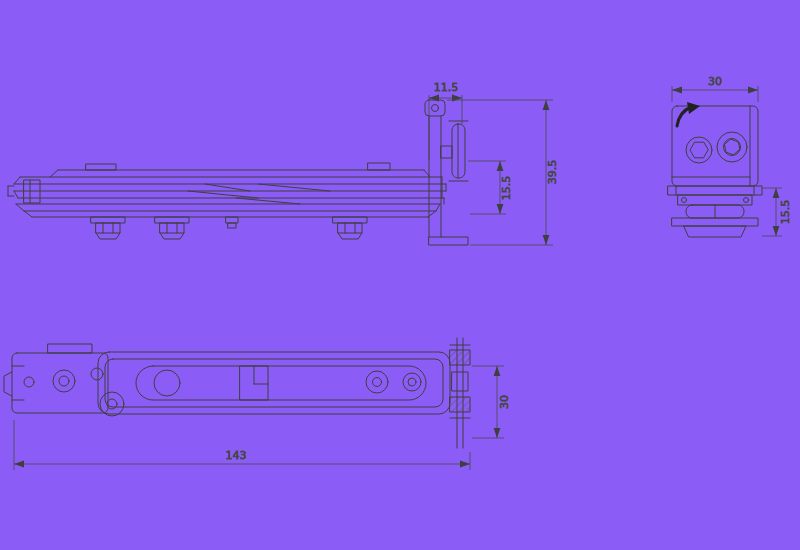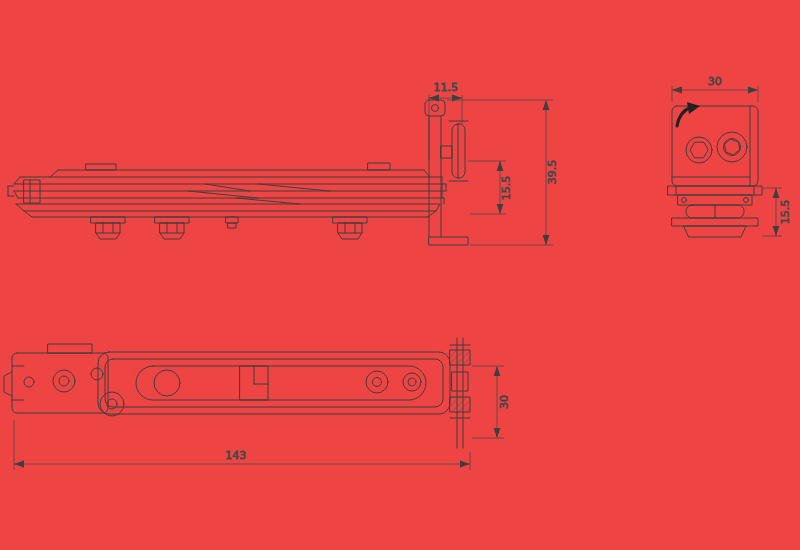--- a/index.html
+++ b/index.html
@@ -1,17 +1,17 @@
 <!DOCTYPE html>
 <html><head>
 <meta charset="utf-8">
 <style>
   html,body{margin:0;padding:0;background:#ffffff;}
   .canvas{
-    width:800px;height:550px;background:#ef4444;position:relative;
+    width:800px;height:550px;background:#8b5cf6;position:relative;
     font-family:"DejaVu Sans", sans-serif;overflow:hidden;
   }
   svg{display:block;}
   .ln{stroke:#3f3f3f;stroke-width:1;fill:none;stroke-linecap:round;stroke-linejoin:round;}
   .dim{stroke:#4a4a4a;stroke-width:0.8;fill:none;}
   .dimtxt{fill:#333333;font-size:11px;font-family:"DejaVu Sans",sans-serif;}
   .hatchrect{stroke:#3f3f3f;stroke-width:1;fill:url(#hatch);}
   .thick{stroke:#222222;stroke-width:3;fill:none;}
 </style>
 </head>

